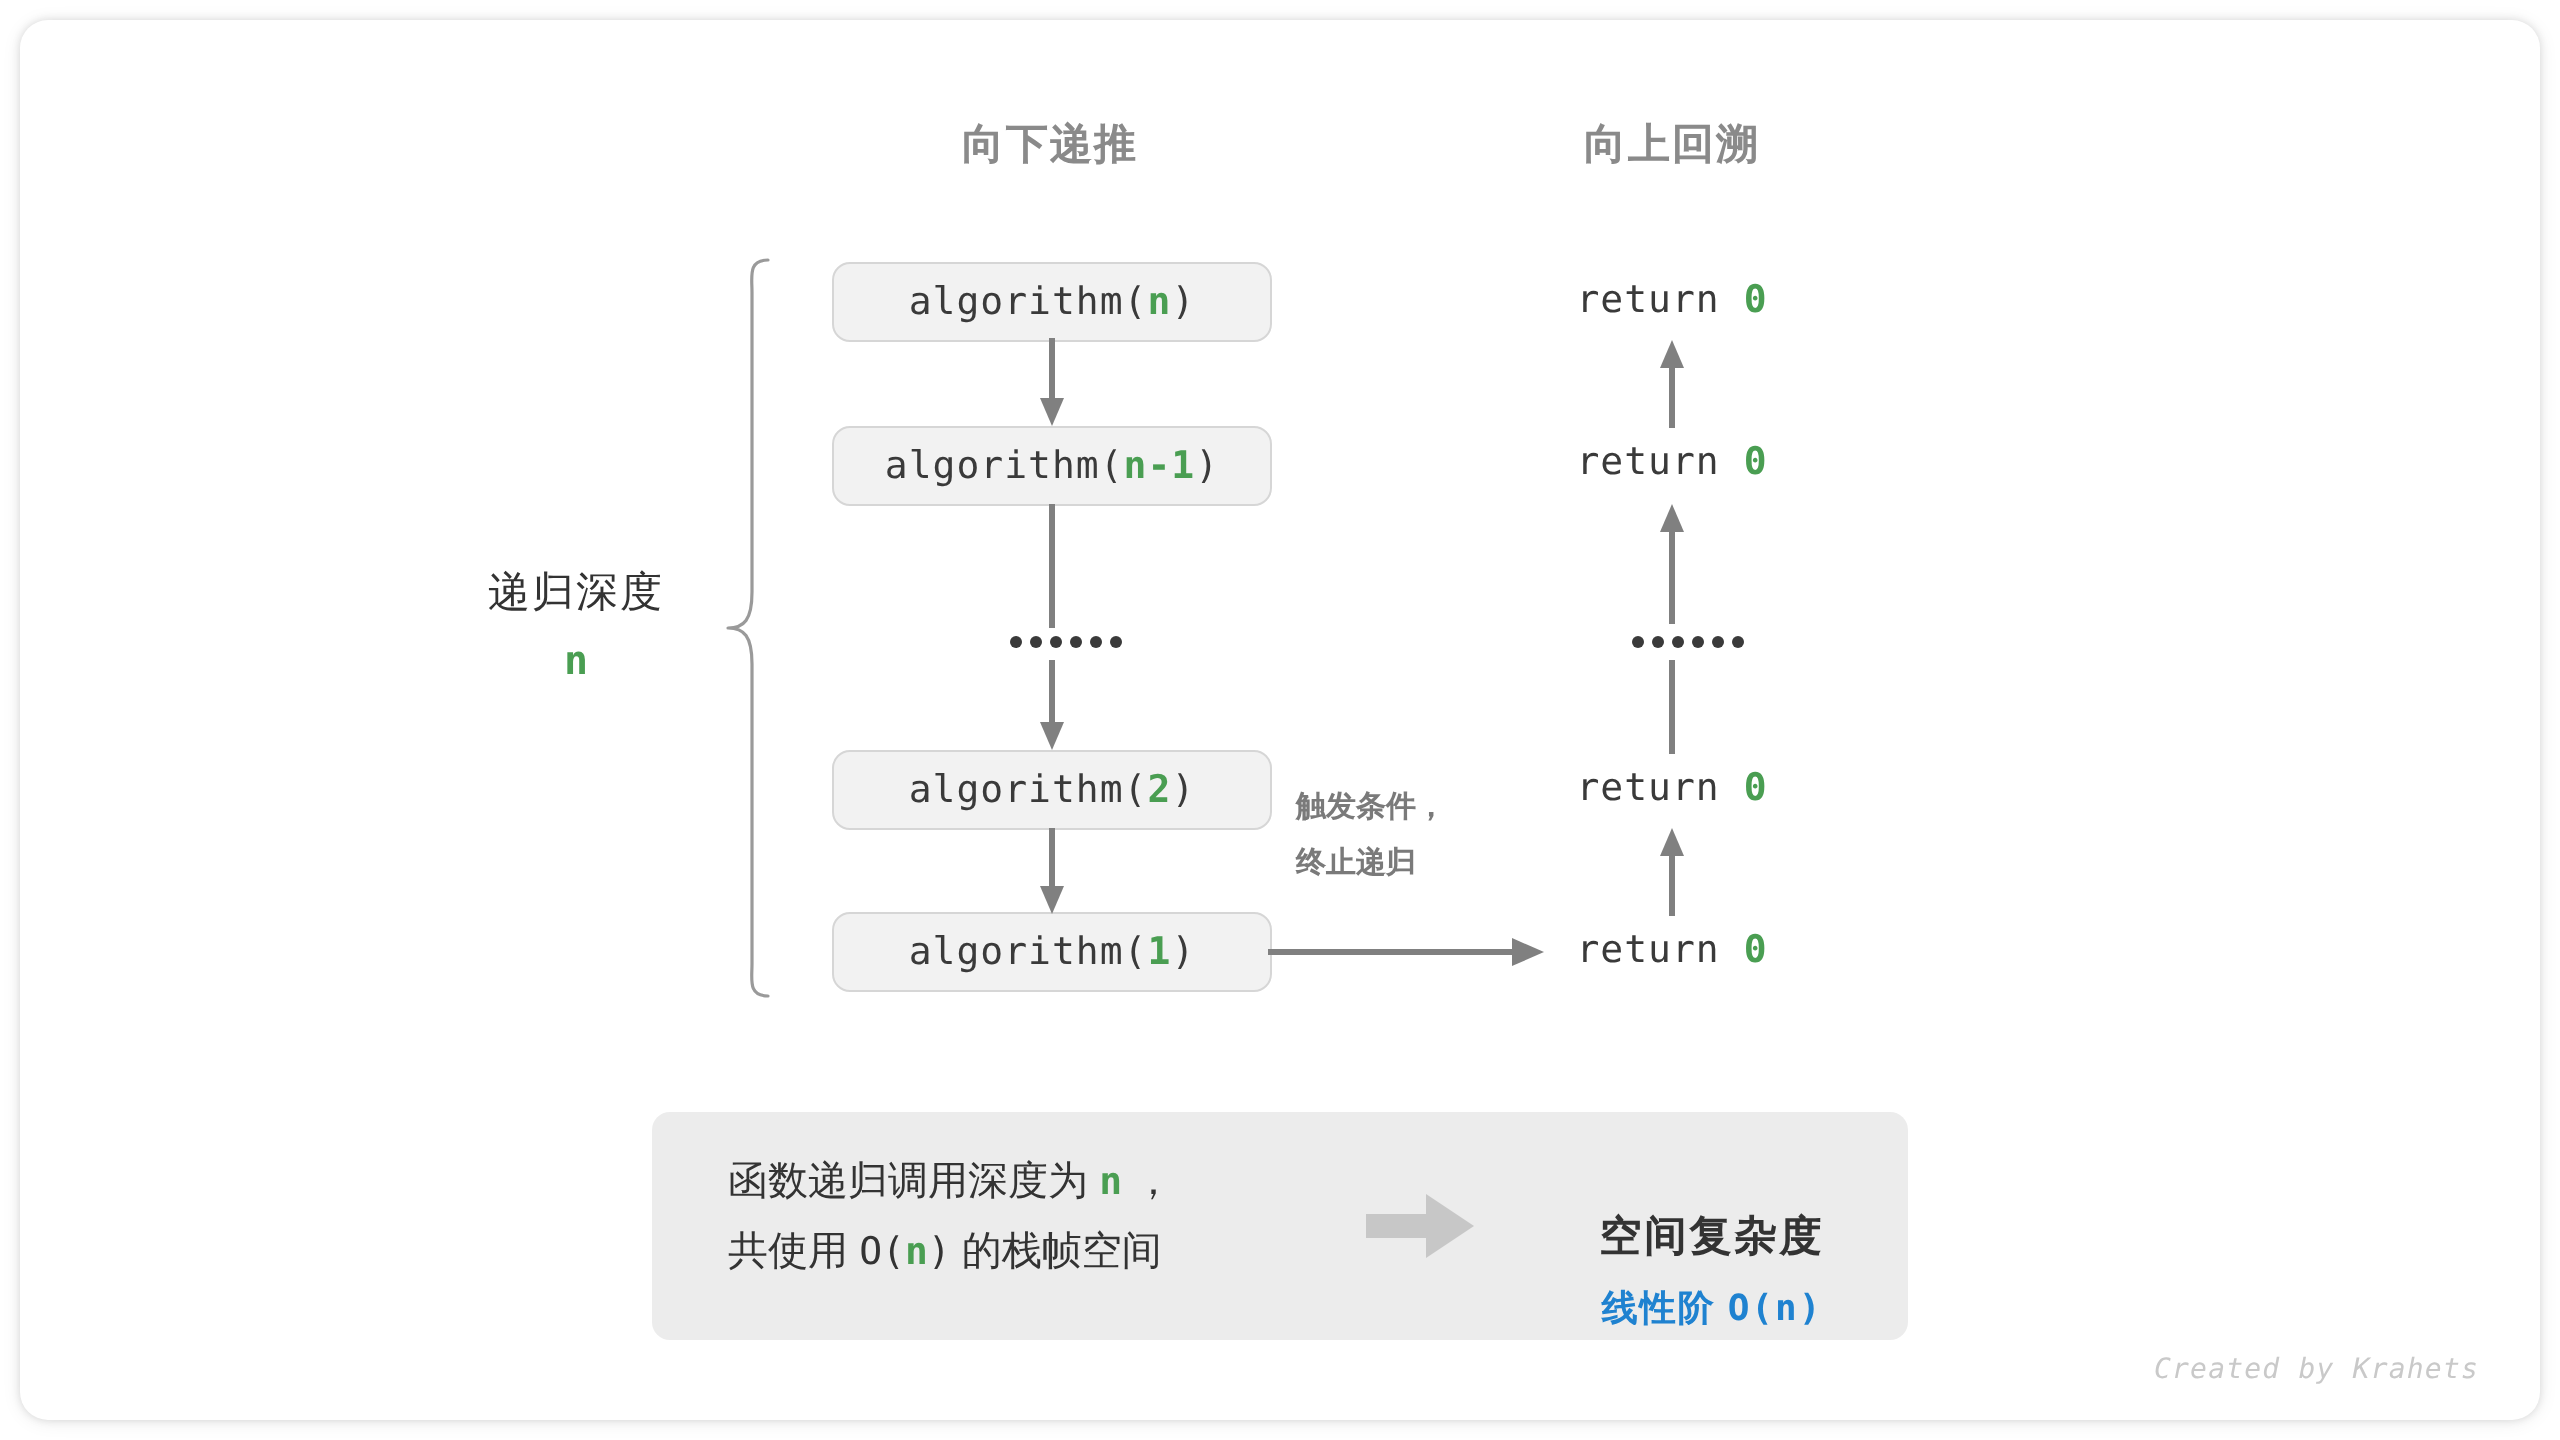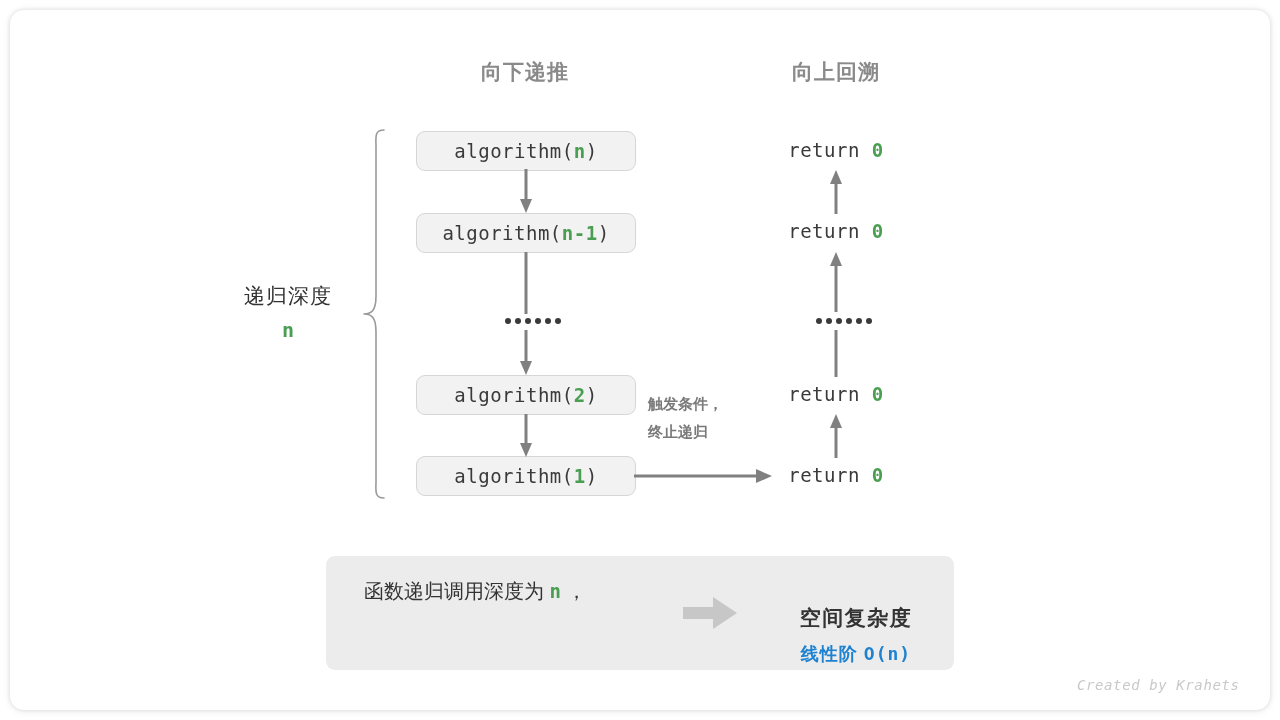--- a/index.html
+++ b/index.html
@@ -300,20 +300,25 @@
   </svg>
 
   <div id="summary" class="abs" style="left:326px; top:556px; width:628px; height:114px;">
 
     <div class="abs sum-left" style="left:38px; top:18px;">
       <div>
         <span>函数递归调用深度为</span>
         <span class="g">n</span>
         <span>，</span>
       </div>
+      <div>
+        <span>共使用</span>
+        <span class="mono">O(</span><span class="g">n</span><span class="mono">)</span>
+        <span>的栈帧空间</span>
+      </div>
     </div>
 
     <svg class="abs" style="left:357px; top:40px;" width="56" height="34" viewBox="0 0 56 34">
       <path d="M0,11 L30,11 L30,1 L54,17 L30,33 L30,23 L0,23 Z" fill="#c7c7c7"></path>
     </svg>
 
     <div class="abs sum-right" style="left:440px; top:18px; width:180px;">
       <span class="title">空间复杂度</span>
       <span class="value"><span>线性阶</span>
         <span class="mono">O(n)</span>

